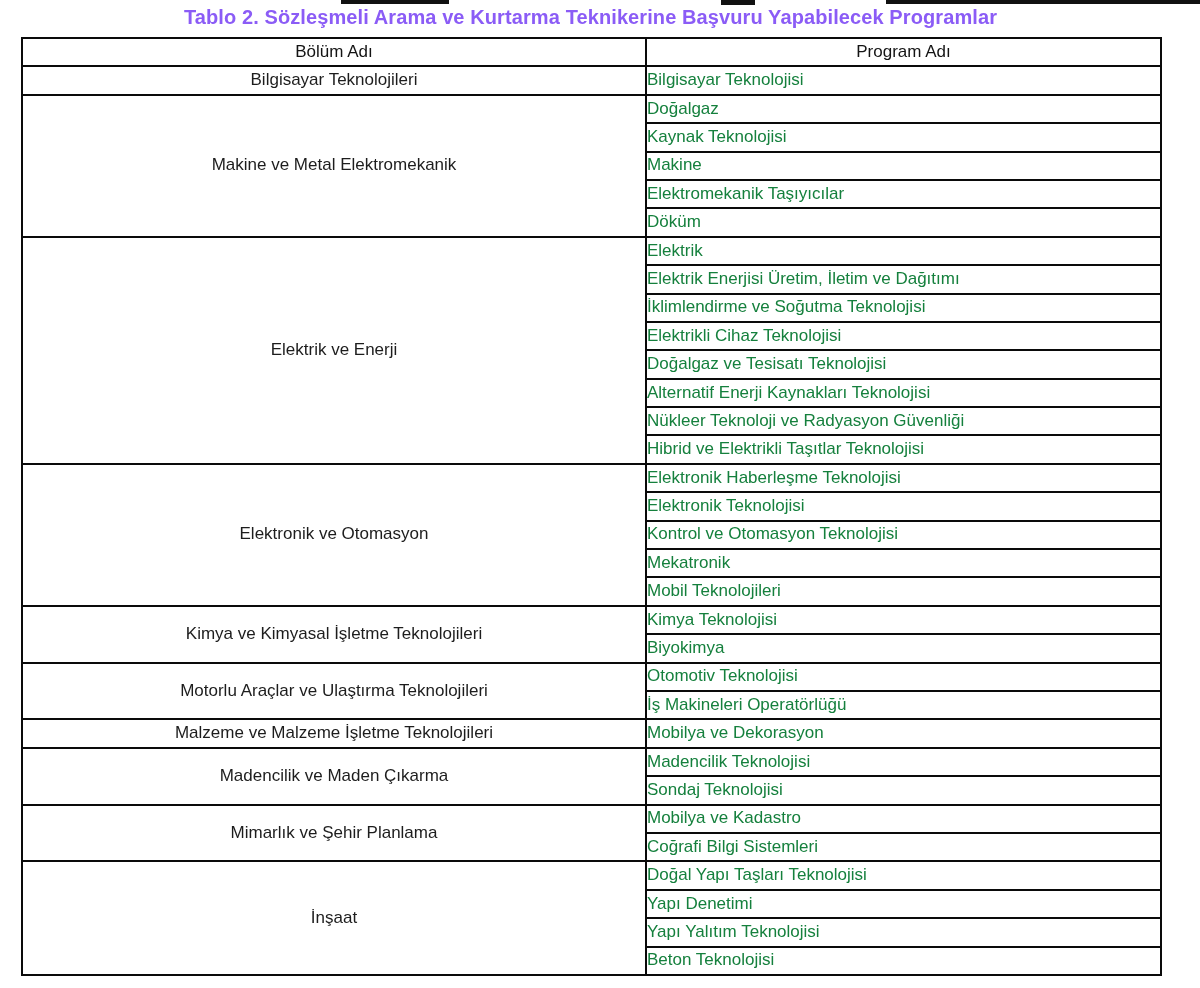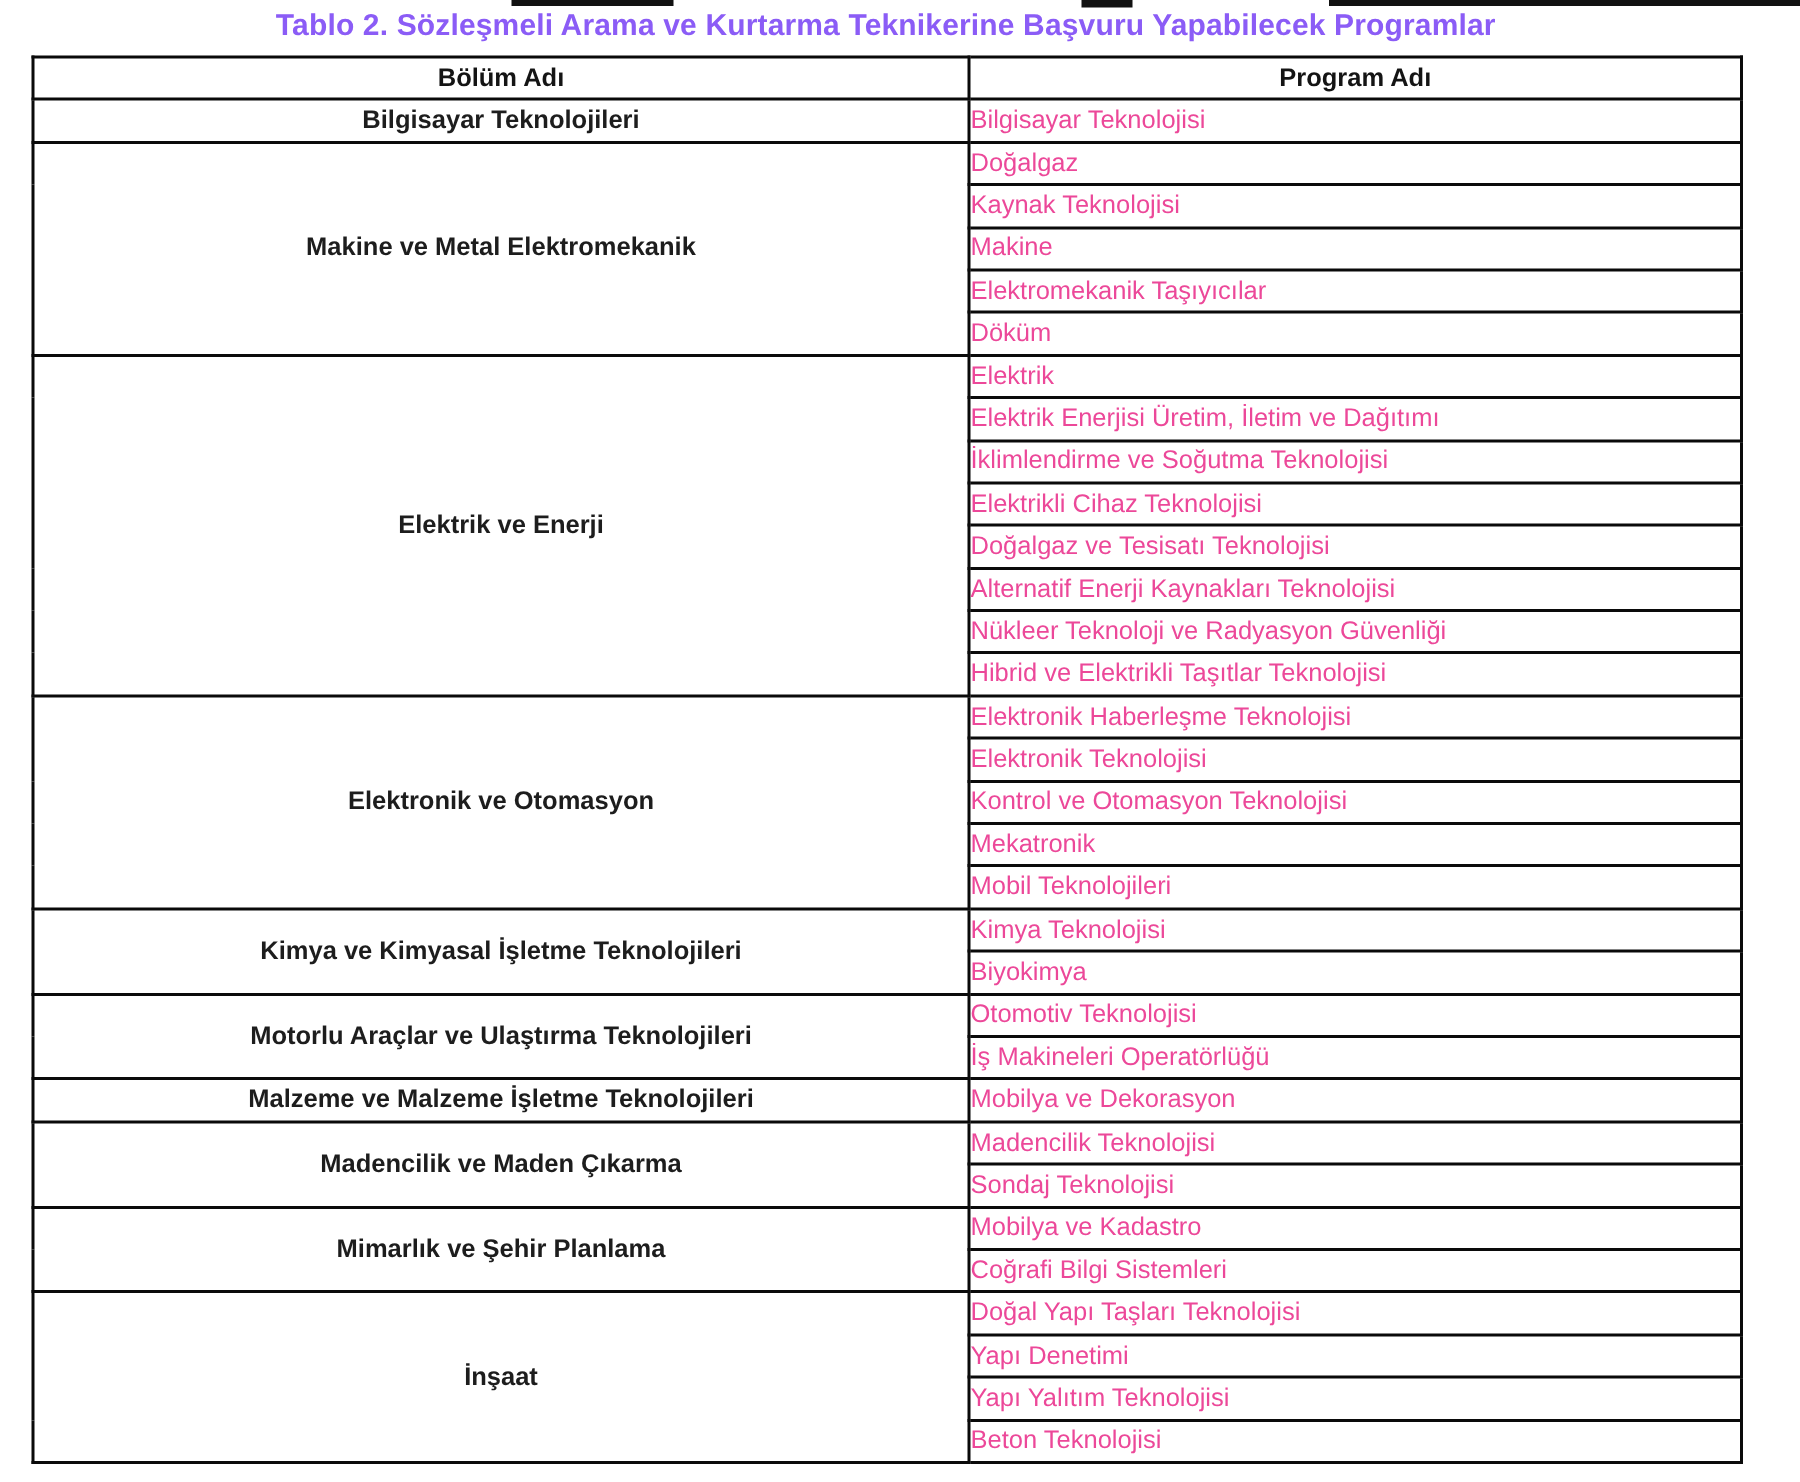--- a/index.html
+++ b/index.html
@@ -43,37 +43,36 @@
   table.program-table td {
     border: 2px solid #0a0a0a;
     height: 26.4px;
     font-size: 17px;
     line-height: 1.1;
     padding: 0;
     overflow: hidden;
     white-space: nowrap;
   }
   table.program-table th {
-    font-weight: bold;
+    font-weight: normal;
     text-align: center;
     vertical-align: middle;
     font-size: 17px;
     color: #141414;
   }
   td.bolum-cell {
     text-align: center;
     vertical-align: middle;
     color: #1d1d1d;
-    font-weight: bold;
   }
   td.program-cell {
     text-align: left;
     vertical-align: middle;
     padding-left: 9px;
-    color: #ec4899;
+    color: #15803d;
   }
 </style>
 </head>
 <body>
 
 <div class="scan-artifact" style="left:341px; top:0; width:108px; height:4px;"></div>
 <div class="scan-artifact" style="left:721px; top:0; width:34px; height:5px;"></div>
 <div class="scan-artifact" style="left:886px; top:0; width:314px; height:4px;"></div>
 
 <div class="doc-title">Tablo 2. Sözleşmeli Arama ve Kurtarma Teknikerine Başvuru Yapabilecek Programlar</div>

